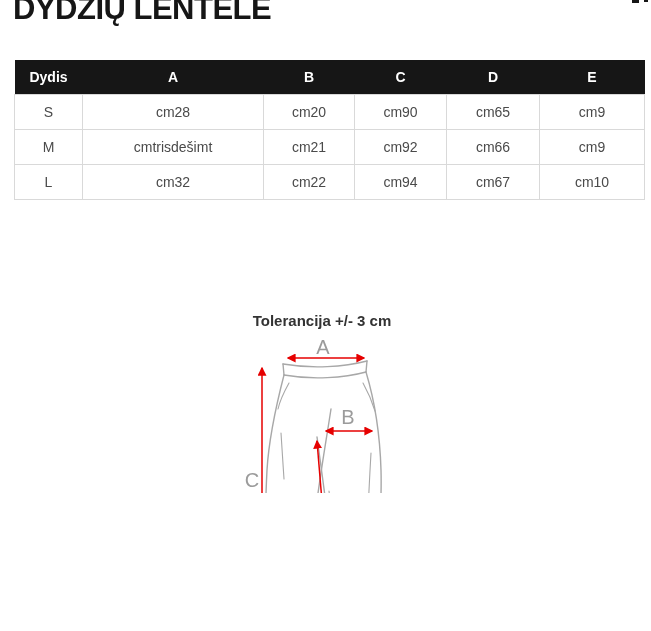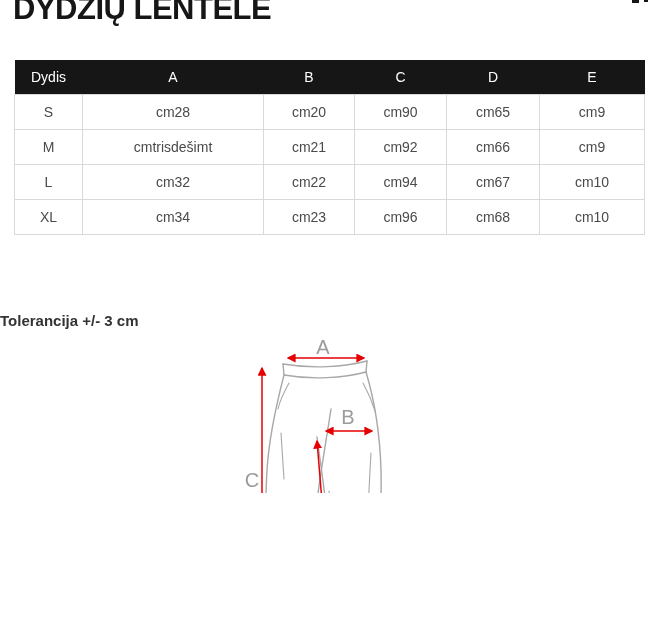--- a/index.html
+++ b/index.html
@@ -34,32 +34,32 @@
   .corner-artifact{position:absolute;top:0;right:3px;width:16px;height:4px;}
   .corner-artifact span{position:absolute;top:0;background:#161616;display:block;}
   .corner-artifact .frag-a{left:0;width:7px;height:3px;}
   .corner-artifact .frag-b{right:0;width:4px;height:2px;}
   table.size-table{
     position:absolute;left:14px;top:60px;width:630px;
     border-collapse:collapse;table-layout:fixed;
   }
   table.size-table thead th{
     background:var(--header-bg);color:var(--header-text);
-    font-size:14px;font-weight:400;height:34px;padding:0;
+    font-size:14px;font-weight:700;height:34px;padding:0;
     text-align:center;vertical-align:middle;border:none;
   }
   table.size-table tbody td{
     border:1px solid var(--table-border);
     height:34px;padding:0;text-align:center;vertical-align:middle;
     font-size:14px;font-weight:400;color:var(--cell-text);
     background:var(--page-bg);
   }
   .tolerance-note{
     position:absolute;left:0;top:312px;width:644px;
-    font-size:15px;font-weight:700;
+    text-align:center;font-size:15px;font-weight:700;
     color:var(--note-text);
   }
   svg.diagram{position:absolute;left:238px;top:336px;}
   .pants path{fill:none;stroke:var(--pants-outline);stroke-width:1.4;stroke-linecap:round;}
   .pants path.crease{stroke-width:1.1;}
   .arrows line{stroke:var(--arrow-red);stroke-width:1.5;}
   marker path{fill:var(--arrow-red);stroke:none;}
   text.dlabel{
     fill:var(--diagram-label);
     font-family:"Liberation Sans", sans-serif;
@@ -120,28 +120,20 @@
         <td>cm9</td>
       </tr>
       <tr>
         <td>L</td>
         <td>cm32</td>
         <td>cm22</td>
         <td>cm94</td>
         <td>cm67</td>
         <td>cm10</td>
       </tr>
-      <tr>
-        <td>XL</td>
-        <td>cm34</td>
-        <td>cm23</td>
-        <td>cm96</td>
-        <td>cm68</td>
-        <td>cm10</td>
-      </tr>
     </tbody>
   </table>
 
   <div class="tolerance-note">Tolerancija +/- 3 cm</div>
 
   <svg class="diagram" width="200" height="295" viewBox="238 336 200 295">
     <defs>
       <marker id="arr" viewBox="0 0 10 10" refX="8.5" refY="5" markerWidth="6" markerHeight="6" orient="auto-start-reverse">
         <path d="M0,0 L10,5 L0,10 Z"></path>
       </marker>

